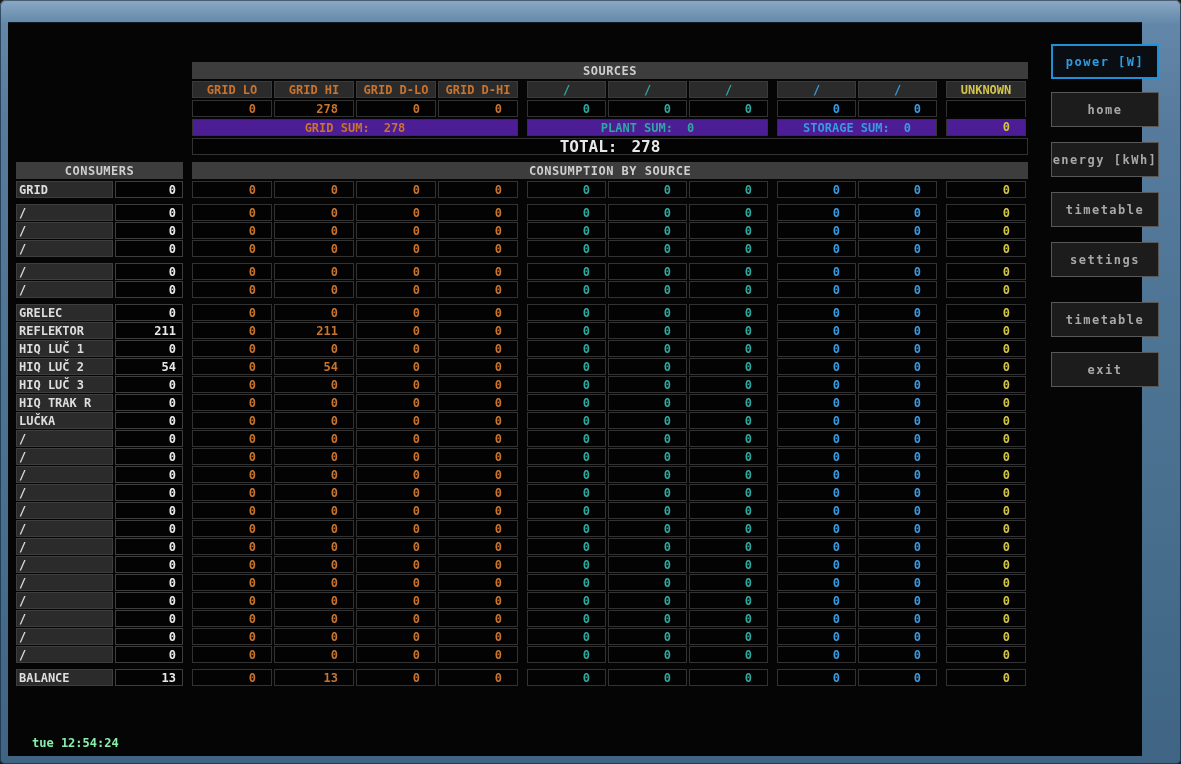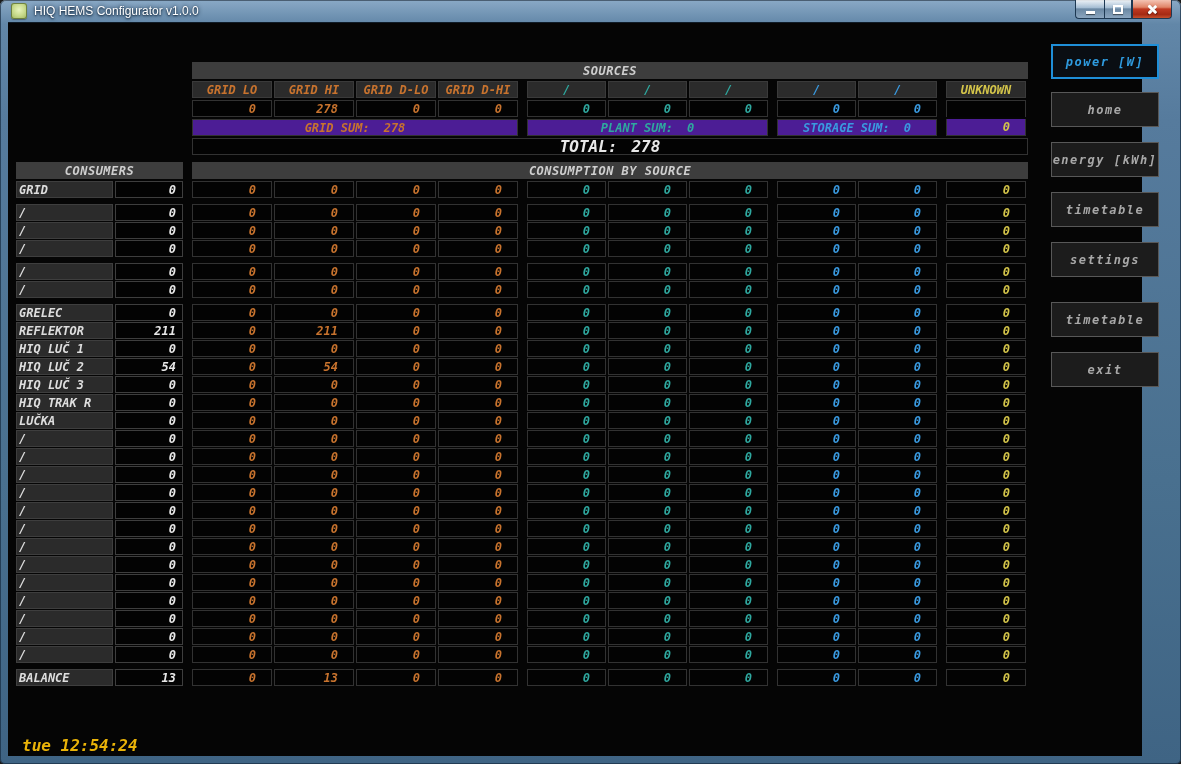--- a/index.html
+++ b/index.html
@@ -25,21 +25,21 @@
   .win-btn.close{width:40px;border-radius:0 0 4px 0;
            background:linear-gradient(180deg,#f4c4b4 0%,#e08468 40%,#c03a22 50%,#a62a14 80%,#c4502e 100%);}
   .glyph-min{width:9px;height:3px;background:#fff;margin-top:7px;box-shadow:0 1px 1px rgba(0,0,0,.55);}
   .glyph-max{width:10px;height:9px;border:2px solid #fff;box-sizing:border-box;box-shadow:0 1px 1px rgba(0,0,0,.45);}
   .glyph-close{position:relative;width:11px;height:11px;}
   .glyph-close::before,.glyph-close::after{content:"";position:absolute;left:4.5px;top:0;width:2.5px;height:11px;
            background:#fff;border-radius:1px;box-shadow:0 1px 1px rgba(0,0,0,.5);}
   .glyph-close::before{transform:rotate(45deg);} .glyph-close::after{transform:rotate(-45deg);}
 
   .client{position:absolute;left:8px;top:22px;width:1134px;height:734px;background:#050505;
-          box-shadow:inset 0 1px 0 #101c28;font-style:italic;}
+          box-shadow:inset 0 1px 0 #101c28;}
 
   
   .bar{height:17px;background:#3d3d3d;color:#cfcfcf;font-size:12px;font-weight:700;letter-spacing:.5px;
        display:flex;align-items:center;justify-content:center;margin-bottom:2px;}
   .cols{display:grid;grid-template-columns:80px 80px 80px 80px 5px 79px 79px 79px 5px 79px 79px 5px 80px;
         column-gap:2px;margin-bottom:2px;}
   .cell{height:17px;box-sizing:border-box;font-size:12px;font-weight:700;display:flex;align-items:center;overflow:hidden;}
   .hdr{background:#2b2b2b;border:1px solid #3a3a3a;justify-content:center;}
   .val,.mcell{background:#030303;border:1px solid #323232;justify-content:flex-end;padding-right:15px;}
   .sumcell{background:#4c1d95;border:1px solid #323232;justify-content:center;gap:14px;}
@@ -66,41 +66,26 @@
   
   #nav{position:absolute;left:1043px;top:22px;width:108px;}
   .nav-btn{height:35px;box-sizing:border-box;border:1px solid #585858;background:#1c1c1c;color:#a8a8a8;
            display:flex;align-items:center;justify-content:center;font-size:12px;font-weight:700;
            letter-spacing:1.5px;margin-bottom:15px;cursor:pointer;}
   .nav-btn:nth-child(1){margin-bottom:13px;}
   .nav-btn:nth-child(5){margin-bottom:25px;}
   .nav-btn:nth-child(7){margin-bottom:24px;}
   .nav-btn.active{border:2px solid #1f8fd8;color:#2f9ce0;background:#0a0e13;}
 
-  #statusbar{position:absolute;left:14px;top:714px;color:#eab308;font-size:16px;font-weight:700;}
+  #statusbar{position:absolute;left:24px;top:714px;color:#86efac;font-size:12px;font-weight:700;}
 </style>
 </head>
 <body>
 
 <div class="window">
-  <div class="titlebar">
-    <div class="app-icon"></div>
-    <span class="title-text">HIQ HEMS Configurator v1.0.0</span>
-    <div class="win-controls">
-      <div class="win-btn glass min">
-        <div class="glyph-min"></div>
-      </div>
-      <div class="win-btn glass max">
-        <div class="glyph-max"></div>
-      </div>
-      <div class="win-btn close">
-        <div class="glyph-close"></div>
-      </div>
-    </div>
-  </div>
 
   <div class="client">
 
     <div id="sources">
       <div class="bar">SOURCES</div>
       <div class="cols" id="src-headers">
           <div class="cell hdr c-grid">GRID LO</div>
           <div class="cell hdr c-grid">GRID HI</div>
           <div class="cell hdr c-grid">GRID D-LO</div>
           <div class="cell hdr c-grid">GRID D-HI</div>

